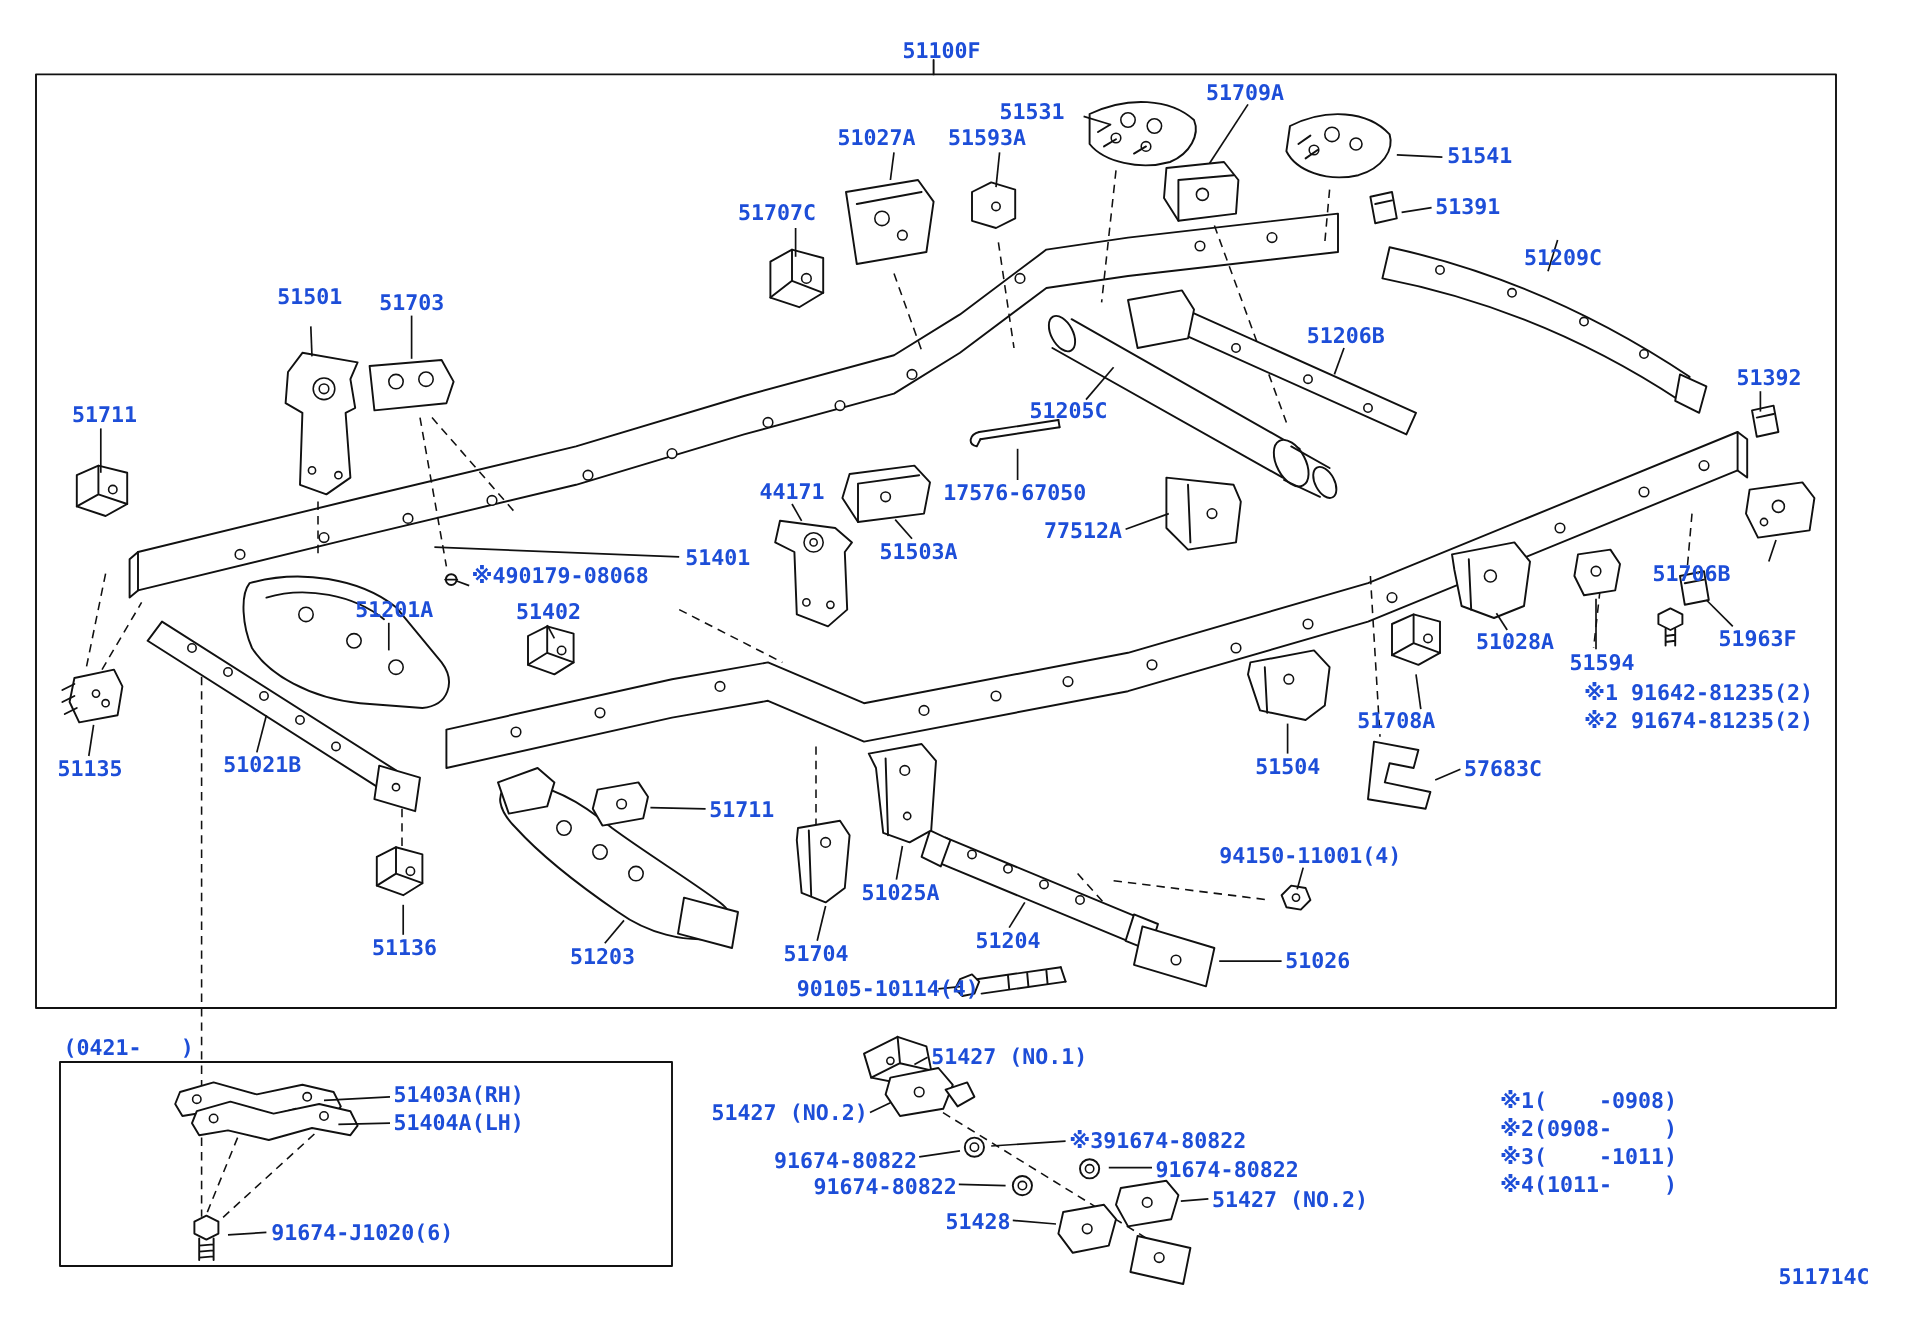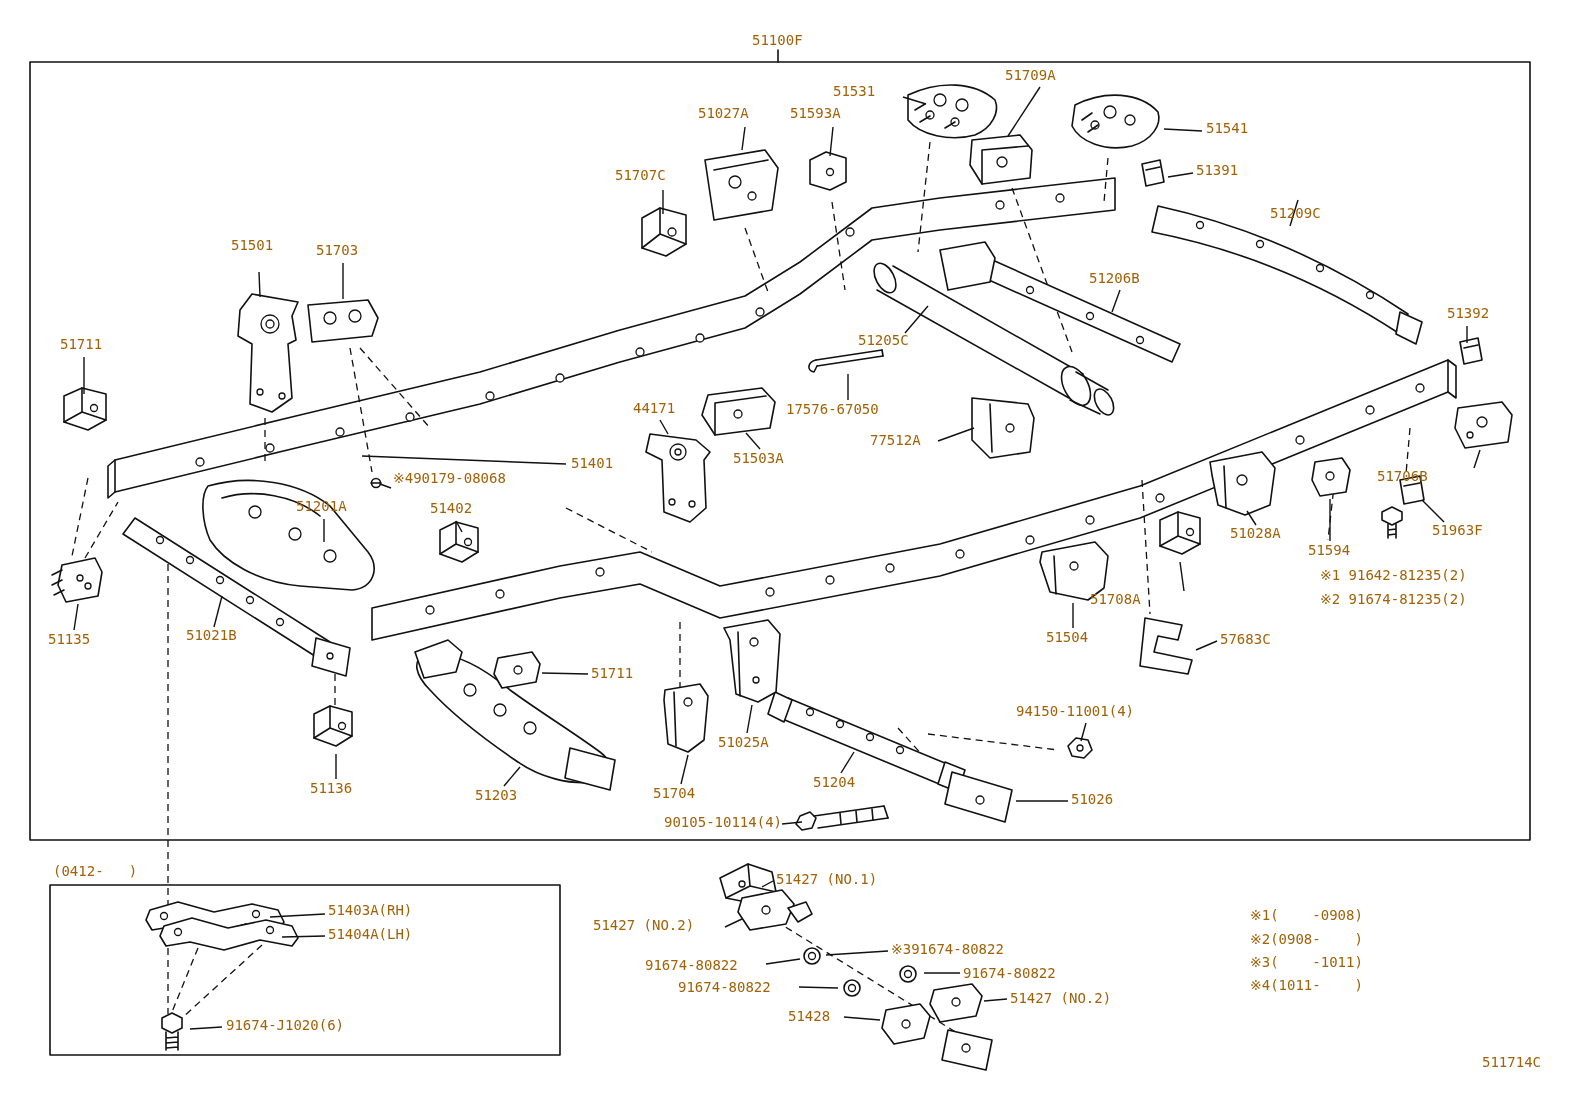--- a/index.html
+++ b/index.html
@@ -3,22 +3,22 @@
 <meta charset="utf-8">
 <style>
   html,body{margin:0;padding:0;background:#fff;}
   .stage{
     position:relative;width:1592px;height:1099px;background:#ffffff;
     font-family:"DejaVu Sans Mono","DejaVu Sans",monospace;overflow:hidden;
   }
   .art{position:absolute;left:0;top:0;}
   .labels{position:absolute;left:0;top:0;width:100%;height:100%;}
   .lbl{
-    position:absolute;font-weight:normal;font-size:14px;line-height:1.1;
-    color:#a16207;white-space:pre;
+    position:absolute;font-weight:bold;font-size:18px;line-height:1.1;
+    color:#1d4ed8;white-space:pre;
   }
   
   .s{fill:none;stroke:#111;stroke-width:1.6;stroke-linejoin:round;stroke-linecap:round;}
   .sf{fill:#ffffff;stroke:#111;stroke-width:1.6;stroke-linejoin:round;}
   .d{fill:none;stroke:#111;stroke-width:1.3;stroke-dasharray:7 5;}
   .ld{fill:none;stroke:#111;stroke-width:1.4;}
   .h{fill:#ffffff;stroke:#111;stroke-width:1.3;}
 </style>
 </head>
 <body>
@@ -432,33 +432,33 @@
       <div class="lbl" style="left: 296px; top: 499px;">51201A</div>
       <div class="lbl" style="left: 430px; top: 501px;">51402</div>
       <div class="lbl" style="left: 1377px; top: 469px;">51706B</div>
       <div class="lbl" style="left: 1230px; top: 526px;">51028A</div>
       <div class="lbl" style="left: 1308px; top: 543px;">51594</div>
       <div class="lbl" style="left: 1432px; top: 523px;">51963F</div>
       <div class="lbl" style="left: 1320px; top: 568px;">※1 91642-81235(2)</div>
       <div class="lbl" style="left: 1320px; top: 592px;">※2 91674-81235(2)</div>
       <div class="lbl" style="left: 48px; top: 632px;">51135</div>
       <div class="lbl" style="left: 186px; top: 628px;">51021B</div>
-      <div class="lbl" style="left: 1090px; top: 592px;">51708A</div>
+      <div class="lbl" style="left: 1131px; top: 592px;">51708A</div>
       <div class="lbl" style="left: 1046px; top: 630px;">51504</div>
       <div class="lbl" style="left: 1220px; top: 632px;">57683C</div>
       <div class="lbl" style="left: 591px; top: 666px;">51711</div>
       <div class="lbl" style="left: 310px; top: 781px;">51136</div>
       <div class="lbl" style="left: 718px; top: 735px;">51025A</div>
       <div class="lbl" style="left: 1016px; top: 704px;">94150-11001(4)</div>
       <div class="lbl" style="left: 475px; top: 788px;">51203</div>
       <div class="lbl" style="left: 653px; top: 786px;">51704</div>
       <div class="lbl" style="left: 813px; top: 775px;">51204</div>
       <div class="lbl" style="left: 1071px; top: 792px;">51026</div>
       <div class="lbl" style="left: 636px; top: 815px; margin-left: 28px;">90105-10114(4)</div>
-      <div class="lbl" style="left: 53px; top: 864px;">(0412-   )</div>
+      <div class="lbl" style="left: 53px; top: 864px;">(0421-   )</div>
       <div class="lbl" style="left: 328px; top: 903px;">51403A(RH)</div>
       <div class="lbl" style="left: 328px; top: 927px;">51404A(LH)</div>
       <div class="lbl" style="left: 776px; top: 872px;">51427 (NO.1)</div>
       <div class="lbl" style="left: 593px; top: 918px;">51427 (NO.2)</div>
       <div class="lbl" style="left: 891px; top: 942px;">※391674-80822</div>
       <div class="lbl" style="left: 645px; top: 958px;">91674-80822</div>
       <div class="lbl" style="left: 963px; top: 966px;">91674-80822</div>
       <div class="lbl" style="left: 678px; top: 980px;">91674-80822</div>
       <div class="lbl" style="left: 1010px; top: 991px;">51427 (NO.2)</div>
       <div class="lbl" style="left: 788px; top: 1009px;">51428</div>

